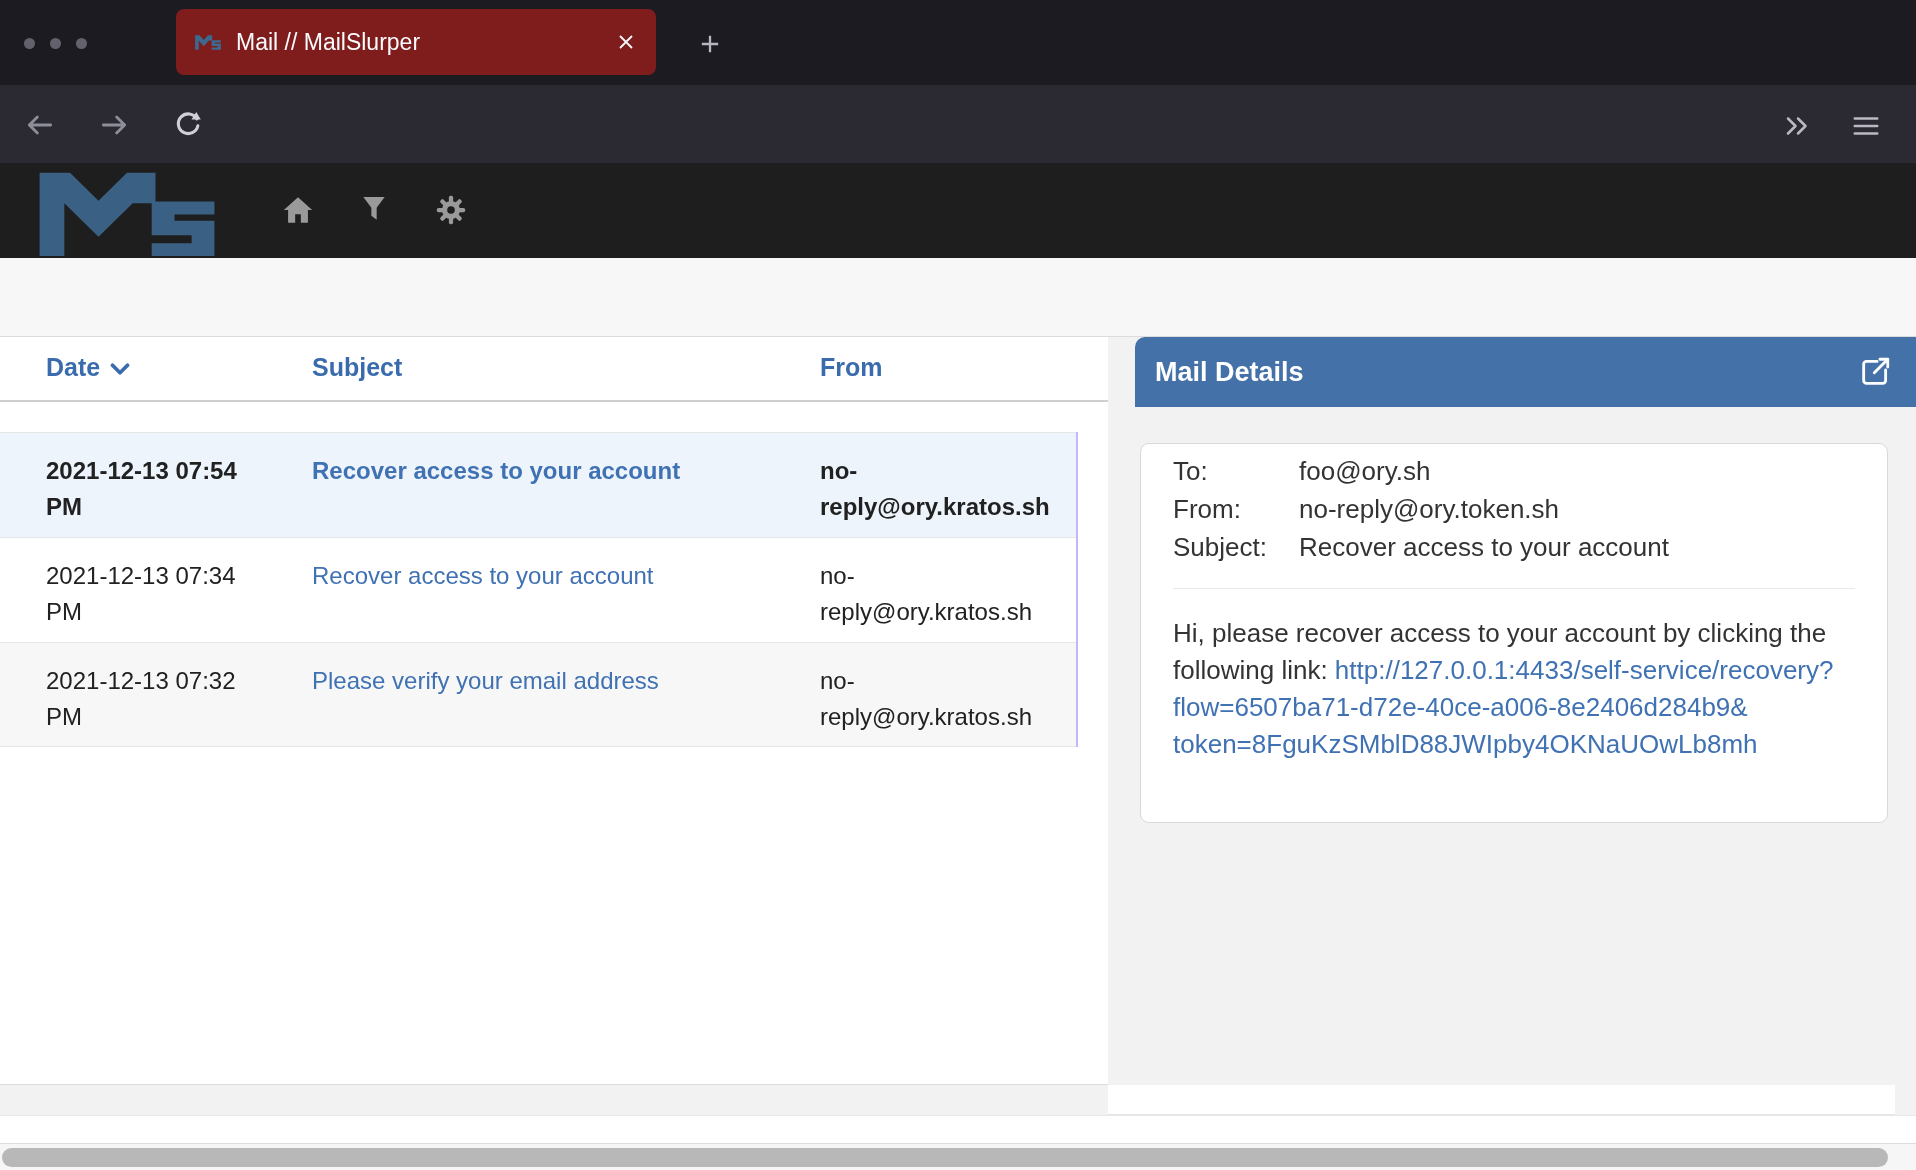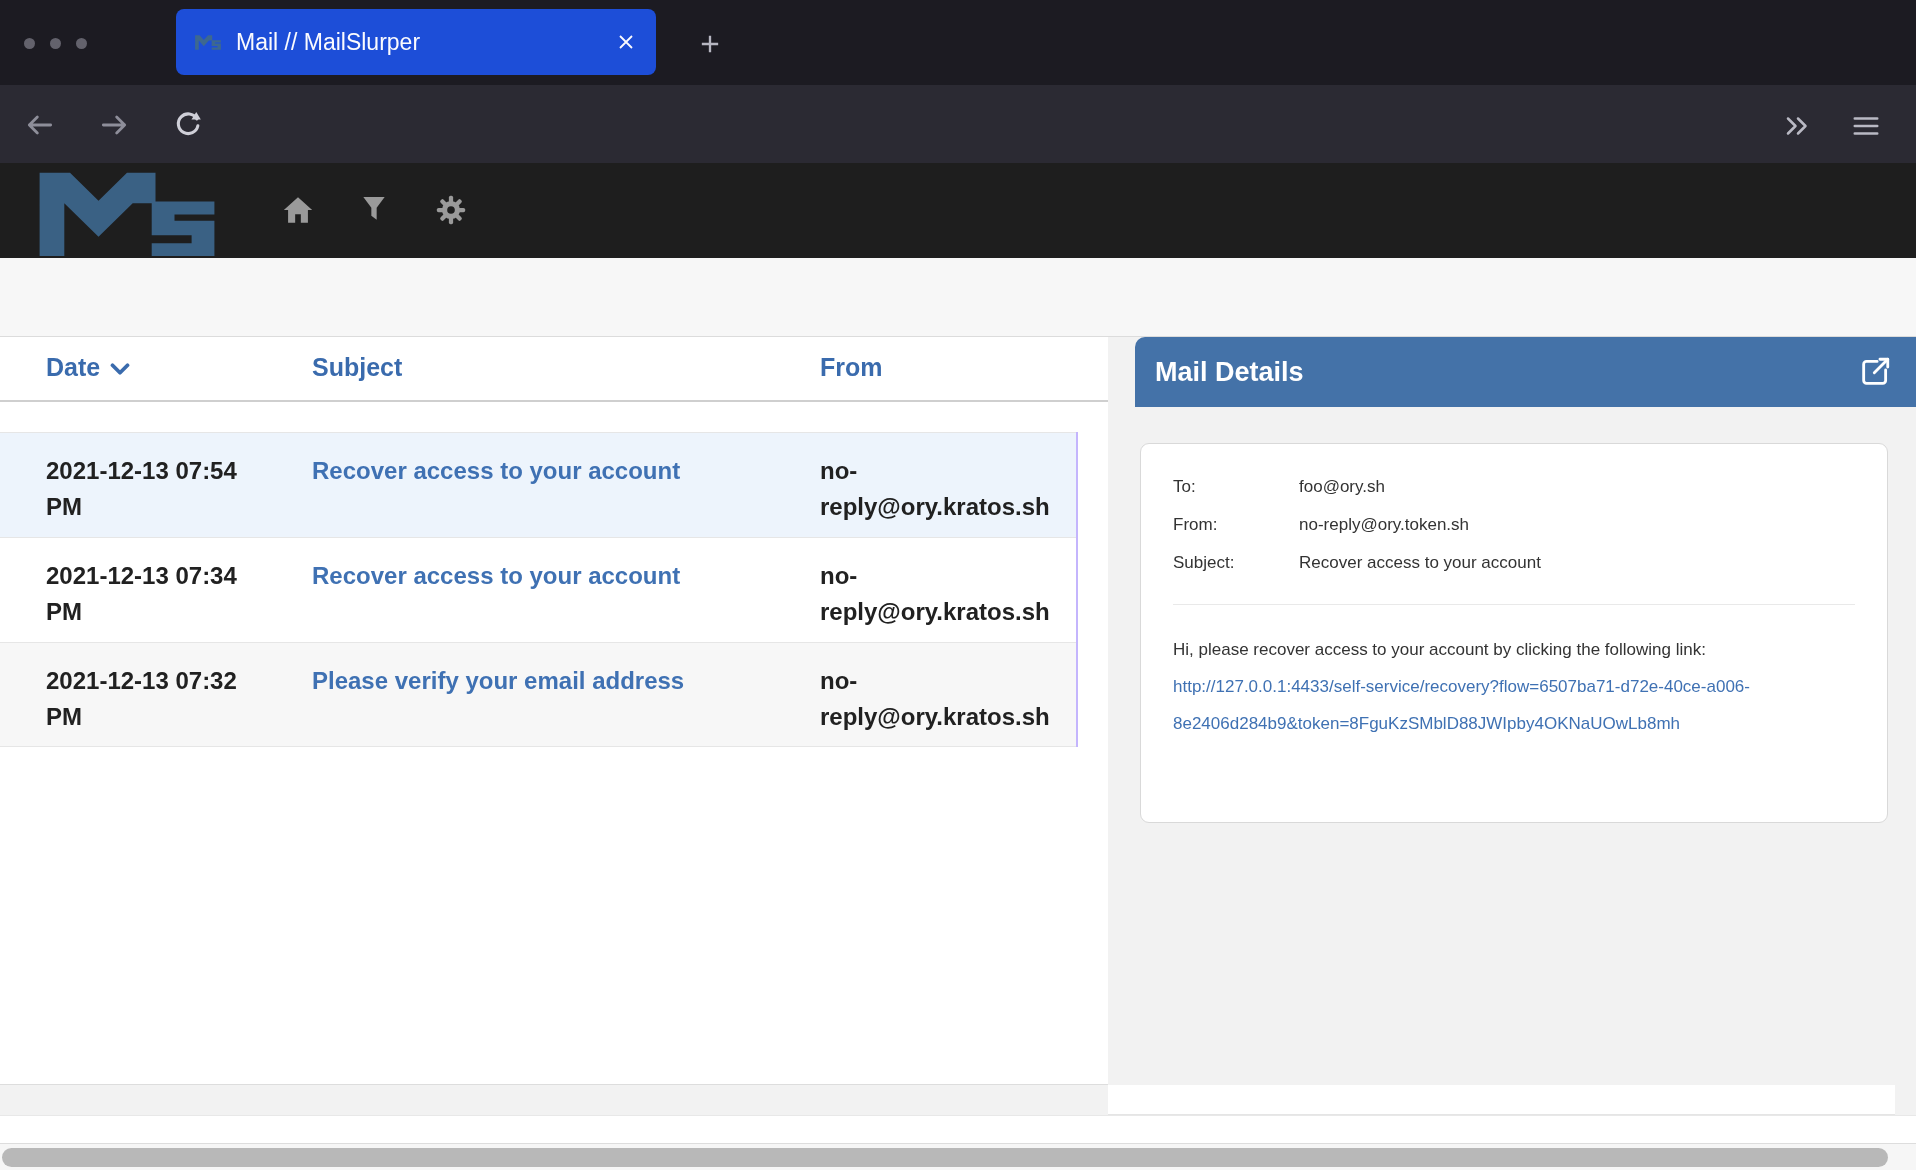--- a/index.html
+++ b/index.html
@@ -4,21 +4,21 @@
 <style>
   * { margin:0; padding:0; box-sizing:border-box; }
   html,body { width:1916px; height:1170px; overflow:hidden; }
   body { font-family:"Liberation Sans","DejaVu Sans",sans-serif; background:#f2f2f2; position:relative; }
   .abs { position:absolute; }
 
   
   .tabbar { left:0; top:0; width:1916px; height:85px; background:#1c1b22; }
   .win-dots { left:24px; top:38px; display:flex; gap:15px; }
   .win-dots span { width:11px; height:11px; border-radius:50%; background:#63626c; display:block; }
-  .tab { left:176px; top:9px; width:480px; height:66px; background:#1d4ed8; border-radius:8px;
+  .tab { left:176px; top:9px; width:480px; height:66px; background:#7f1d1d; border-radius:8px;
          display:flex; align-items:center; padding:0 18px; color:#fbfbfe; }
   .tab-title { font-size:23px; margin-left:14px; white-space:nowrap; flex:1; }
   .tab-close { margin-left:10px; }
   .newtab-btn { left:688px; top:22px; width:44px; height:44px; display:flex; align-items:center; justify-content:center; }
 
   .navbar { left:0; top:85px; width:1916px; height:78px; background:#2b2a33; }
   .nav-icon { position:absolute; top:24px; width:32px; height:32px; }
   .urlbar { left:284px; top:94px; width:1360px; height:60px; background:#1c1b22; border-radius:9px;
             display:flex; align-items:center; padding:0 16px 0 60px; }
   .url-text { font-size:24px; color:#fbfbfe; margin-left:26px; white-space:nowrap; }
@@ -40,34 +40,34 @@
   
   .content-bg { left:0; top:337px; width:1916px; height:833px; background:#f2f2f2; }
 
   .list-panel { left:0; top:337px; width:1108px; height:748px; background:#ffffff; border-bottom:1px solid #dddddd; }
   .list-header { display:grid; grid-template-columns:266px 508px 258px; padding:16px 0 8px 46px; height:65px;
                  border-bottom:2px solid #cfcfcf; font-size:25px; font-weight:bold; color:#3a6bad; }
   .list-header .hc { display:flex; align-items:flex-start; gap:10px; }
   .list-header .hc.center { justify-content:flex-start; }
   .rows { margin-top:30px; width:1078px; border-right:2px solid #c4b5fd; }
   .mail-row { display:grid; grid-template-columns:266px 508px 258px; padding:20px 0 0 46px; min-height:105px;
-              border-top:1px solid #e6e6e6; font-size:24px; line-height:36px; color:#212121; cursor:pointer;font-weight:bold; }
+              border-top:1px solid #e6e6e6; font-size:24px; line-height:36px; color:#212121; cursor:pointer; }
   .mail-row:last-child { border-bottom:1px solid #e6e6e6; }
   .mail-row:nth-child(odd) { background:#f7f7f7; }
   .mail-row.selected { background:#edf4fc; font-weight:bold; }
   .mail-row .date, .mail-row .from { white-space:pre-line; }
   .mail-row a { color:#3f71b3; text-decoration:none; }
   .mail-row.selected a { font-weight:bold; }
 
   .details-header { left:1135px; top:337px; width:781px; height:70px; background:#4472a8; border-radius:10px 0 0 0;
                     display:flex; align-items:center; padding:0 24px 0 20px; }
   .details-title { color:#ffffff; font-size:27px; font-weight:bold; flex:1; }
 
   .details-card { left:1140px; top:443px; width:748px; height:380px; background:#ffffff; border:1px solid #d9d9d9;
-                  border-radius:9px; padding:24px 32px; font-size:17px; color:#333333; }
+                  border-radius:9px; padding:8px 32px; font-size:26px; color:#333333; }
   .meta-grid { display:grid; grid-template-columns:126px auto; line-height:38px; }
   .card-sep { border:none; border-top:1px solid #e9e9e9; margin:22px 0 26px 0; }
   .mail-body { line-height:37px; overflow-wrap:anywhere; }
   .mail-body a { color:#3f71b3; text-decoration:none; }
 
   
   .bottom-gap-left { left:0; top:1085px; width:1108px; height:30px; background:#f2f2f2; }
   .bottom-gap-right { left:1108px; top:1085px; width:787px; height:30px; background:#ffffff; border-bottom:1px solid #e5e5e5; }
   .footer-strip { left:0; top:1115px; width:1916px; height:28px; background:#ffffff; border-top:1px solid #e8e8e8; }
   .hscroll { left:0; top:1143px; width:1916px; height:27px; background:#f6f6f6; border-top:1px solid #dddddd; }

